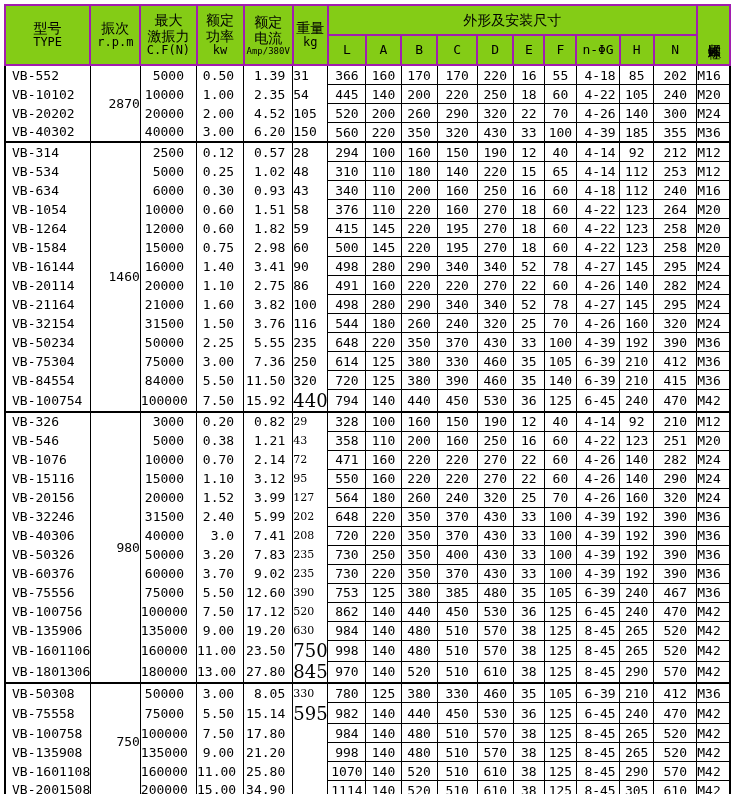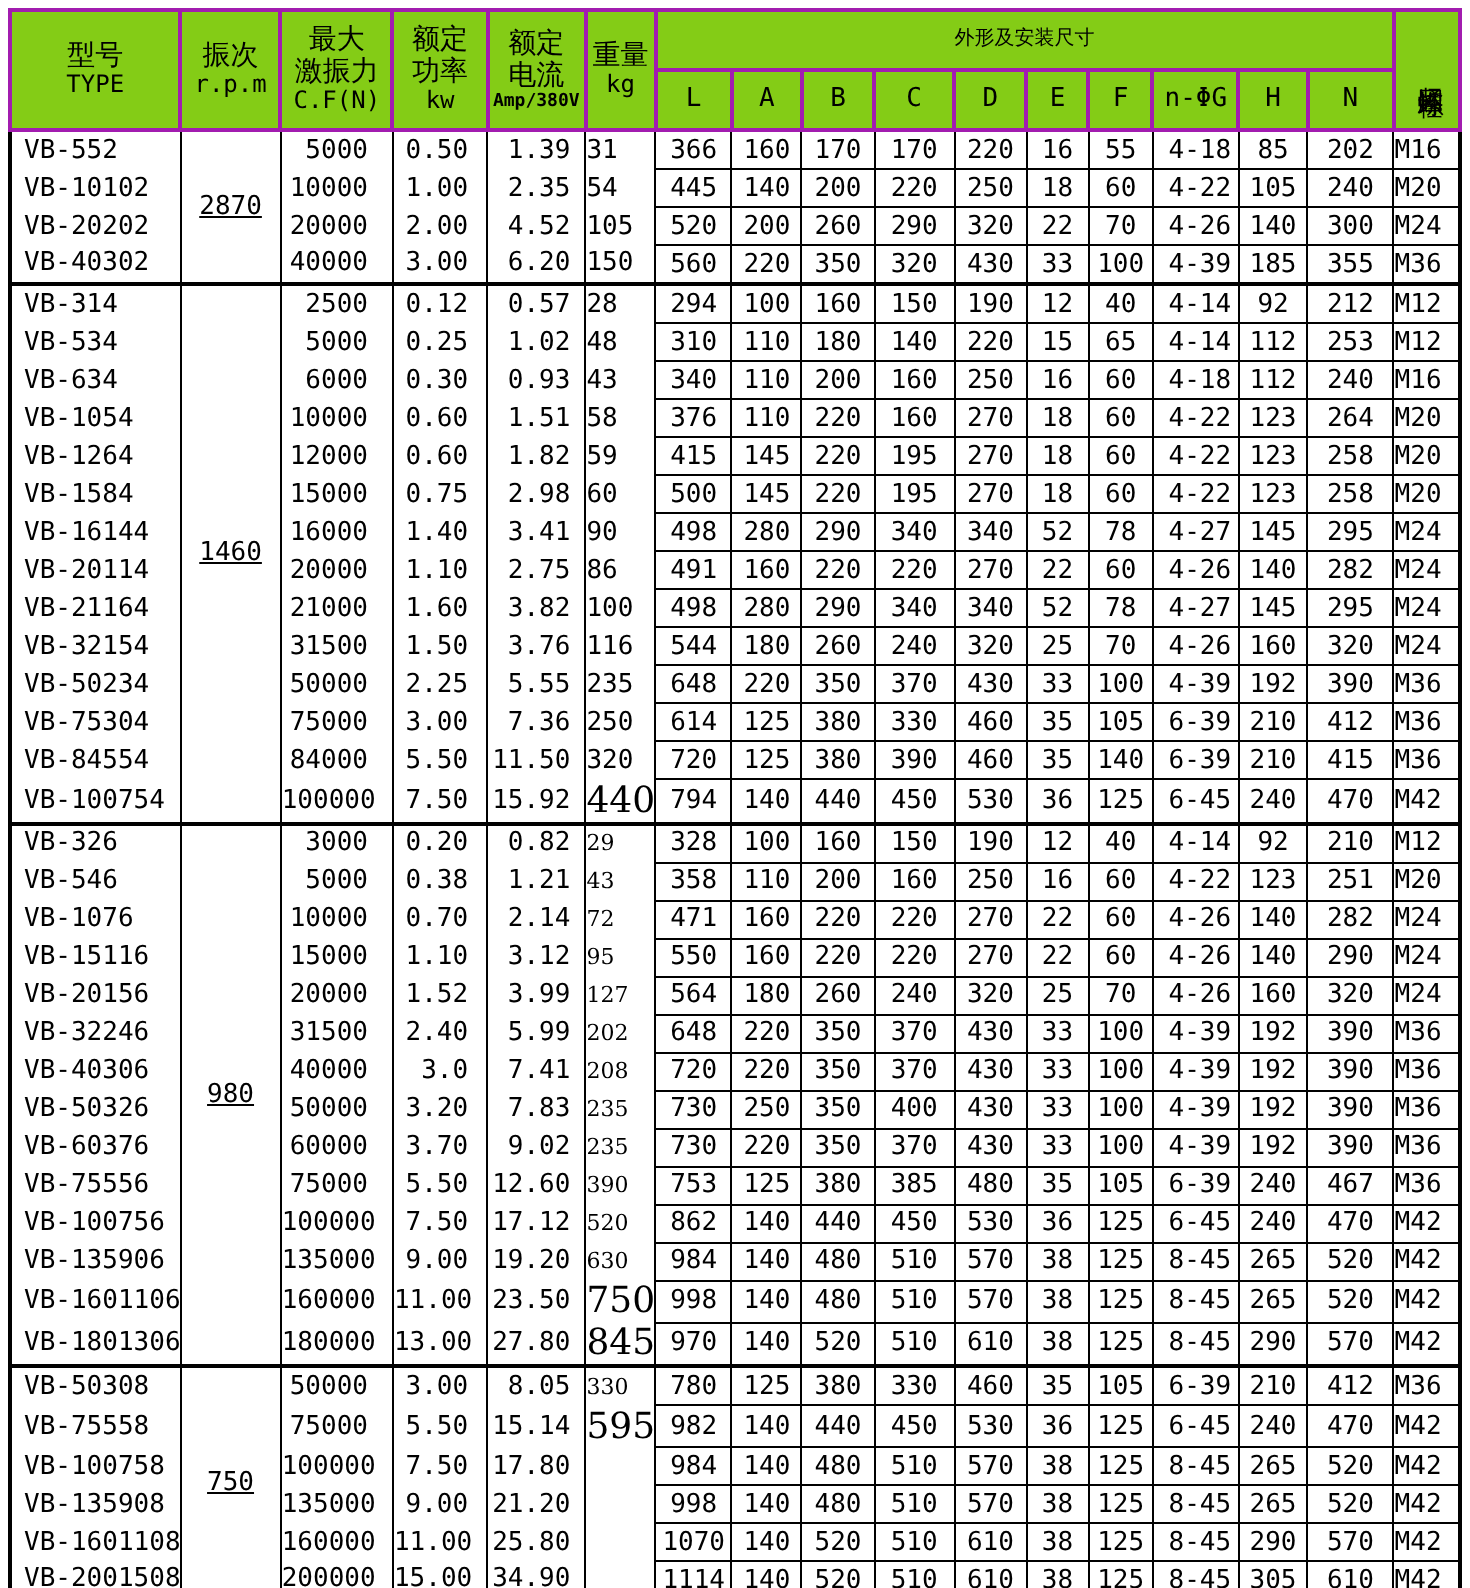--- a/index.html
+++ b/index.html
@@ -21,23 +21,23 @@
     background:#84cc16;
     font-weight:normal;
     font-size:14px;
     line-height:1.15;
     padding:1px 0;
     text-align:center;
     vertical-align:middle;
   }
   th .main{display:block;white-space:pre-line;}
   th .sub{display:block;font-family:"DejaVu Sans Mono","Liberation Mono",monospace;font-size:12px;}
-  th .sub-small{display:block;font-family:"DejaVu Sans Mono","Liberation Mono",monospace;font-size:9px;font-weight:bold;}
+  th .sub-small{display:block;font-family:"DejaVu Sans Mono","Liberation Mono",monospace;font-size:9px;font-weight:normal;}
   th.dim-letter{font-family:"DejaVu Sans Mono","Liberation Mono",monospace;font-size:13px;height:26px;}
-  th.dim-span{font-size:10px;height:26px;}
+  th.dim-span{font-size:14px;height:26px;}
   th.bolt-head{
     writing-mode:vertical-rl;
     text-orientation:upright;
     font-size:13px;
     letter-spacing:1px;
     padding:0;
   }
   td{
     border-left:1px solid #000;
     border-right:1px solid #000;
@@ -47,21 +47,21 @@
     height:18px;
     padding:0;
     white-space:nowrap;
     overflow:hidden;
     background:#fff;
     vertical-align:middle;
   }
   td.ruled{border-top:1px solid #000;border-bottom:1px solid #000;}
   tr.group-start td{border-top:2px solid #000;}
   td.c-type{text-align:left;padding-left:6px;}
-  td.c-rpm{text-align:center;text-decoration:underline;}
+  td.c-rpm{text-align:right;}
   td.c-cf{text-align:right;padding-right:12px;margin-top:44px;}
   td.c-kw{text-align:right;padding-right:9px;}
   td.c-amp{text-align:right;padding-right:7px;margin-left:18px;}
   td.c-kg{text-align:center;padding-right:21px;}
   td.kg-m{font-family:"DejaVu Serif","Liberation Serif",serif;font-size:11px;}
   td.kg-l{font-family:"DejaVu Serif","Liberation Serif",serif;font-size:18px;}
   td.c-dim{text-align:center;}
   td.c-ng{text-align:center;padding-left:4px;margin-top:36px;}
   td.c-bolt{text-align:left;}
 </style>

